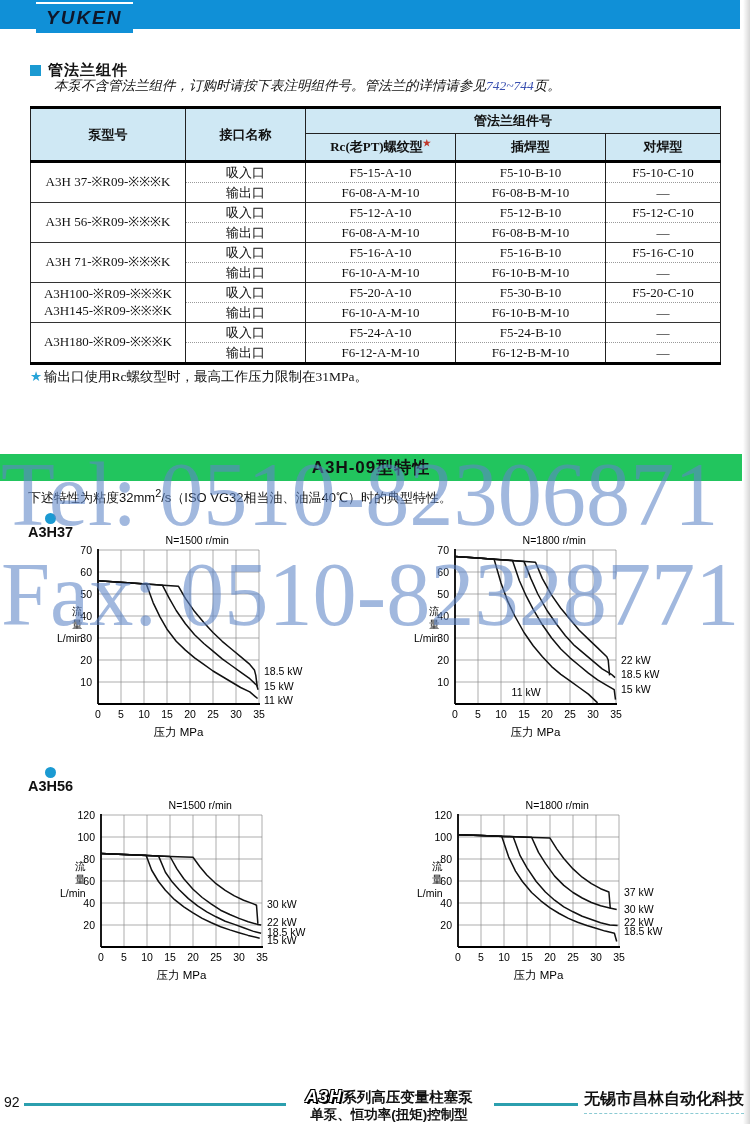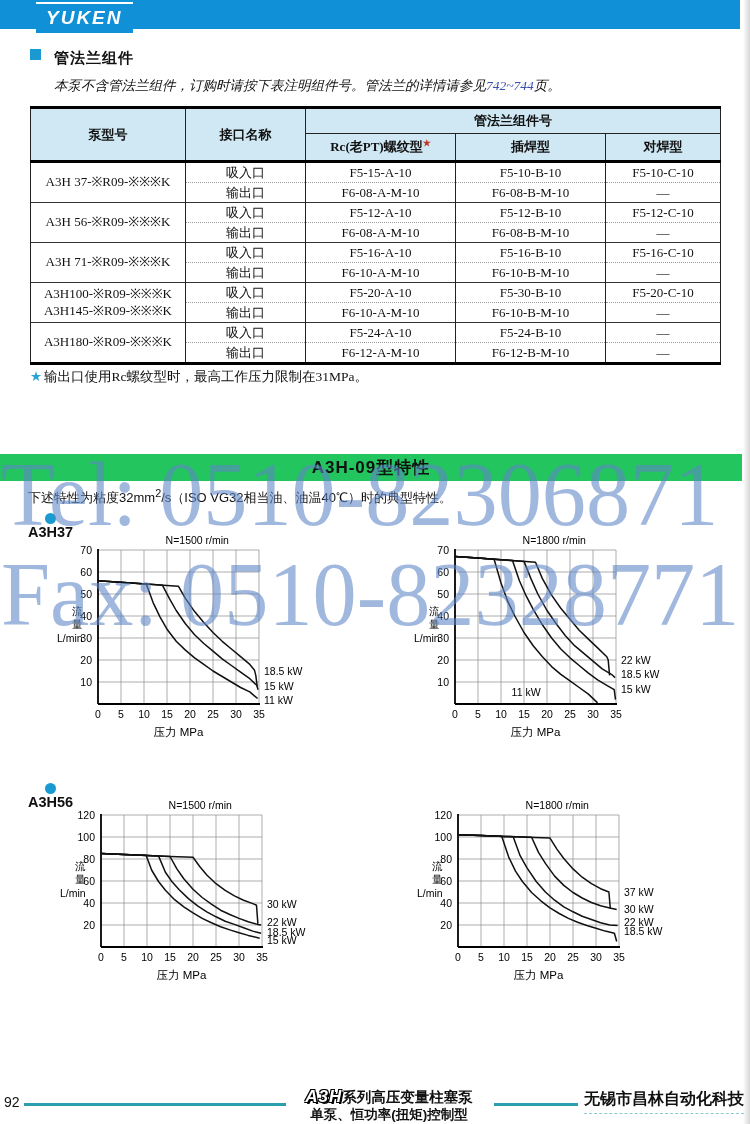--- a/index.html
+++ b/index.html
@@ -5,24 +5,24 @@
   html,body{margin:0;padding:0;background:#9a9a9a;}
   #page{position:relative;width:750px;height:1124px;background:#ffffff;overflow:hidden;
         font-family:"Liberation Sans",sans-serif;color:#111;}
   #page::after{content:"";position:absolute;top:0;right:0;width:7px;height:100%;
         background:linear-gradient(to right,rgba(0,0,0,0),rgba(0,0,0,.16));pointer-events:none;}
 
   
   .brand-band{position:absolute;top:0;left:0;width:740px;height:29px;background:#1090d7;}
   .brand-logo{position:absolute;top:2px;left:36px;padding:3px 10px 4px 10px;
         border-top:2px solid #fff;border-bottom:2px solid #fff;background:#1090d7;}
-  .brand-logo span{color:#ffffff;font-weight:bold;font-size:19px;letter-spacing:2px;font-style:italic;}
-
-  
-  .sec-head{position:absolute;top:49px;left:30px;display:flex;align-items:flex-start;gap:13px;}
+  .brand-logo span{color:#0f172a;font-weight:bold;font-size:19px;letter-spacing:2px;font-style:italic;}
+
+  
+  .sec-head{position:absolute;top:61px;left:30px;display:flex;align-items:center;gap:7px;}
   .sq-bullet{width:11px;height:11px;background:#1b9ad2;display:inline-block;}
   .sec-head b{font-size:15px;letter-spacing:1px;}
 
   .note{position:absolute;top:77px;left:54px;font-family:"Liberation Serif",serif;font-size:13.5px;font-style:italic;}
   .note .pagelink{color:#3a50b0;}
 
   
   table.flange{position:absolute;top:106px;left:30px;width:690px;border-collapse:collapse;
         font-family:"Liberation Serif",serif;font-size:13px;table-layout:fixed;}
   table.flange{border:1px solid #222;border-top:3px solid #000;border-bottom:3px solid #000;}
@@ -44,21 +44,21 @@
 
   
   .char-band{position:absolute;top:454px;left:0;width:742px;height:27px;background:#22c55e;
         text-align:center;}
   .char-band b{font-size:17px;line-height:27px;letter-spacing:1px;}
   .intro{position:absolute;top:487px;left:28px;font-size:13px;font-weight:400;}
   .model-bullet{position:absolute;display:flex;align-items:center;gap:0;flex-direction:column;}
   .model-bullet .dot{width:11px;height:11px;border-radius:50%;background:#1b9ad2;}
   .model-bullet b{font-size:14.5px;}
   #bullet-a3h37{top:513px;left:28px;}
-  #bullet-a3h56{top:783px;left:28px;}
+  #bullet-a3h56{top:767px;left:28px;}
 
   .chart-box{position:absolute;}
   #chart0{top:534px;left:54px;}
   #chart1{top:534px;left:411px;}
   #chart2{top:799px;left:57px;}
   #chart3{top:799px;left:414px;}
   .chart-box svg text{font-family:"Liberation Sans",sans-serif;}
 
   
   .watermark{position:absolute;left:1px;width:100%;white-space:nowrap;overflow:visible;

